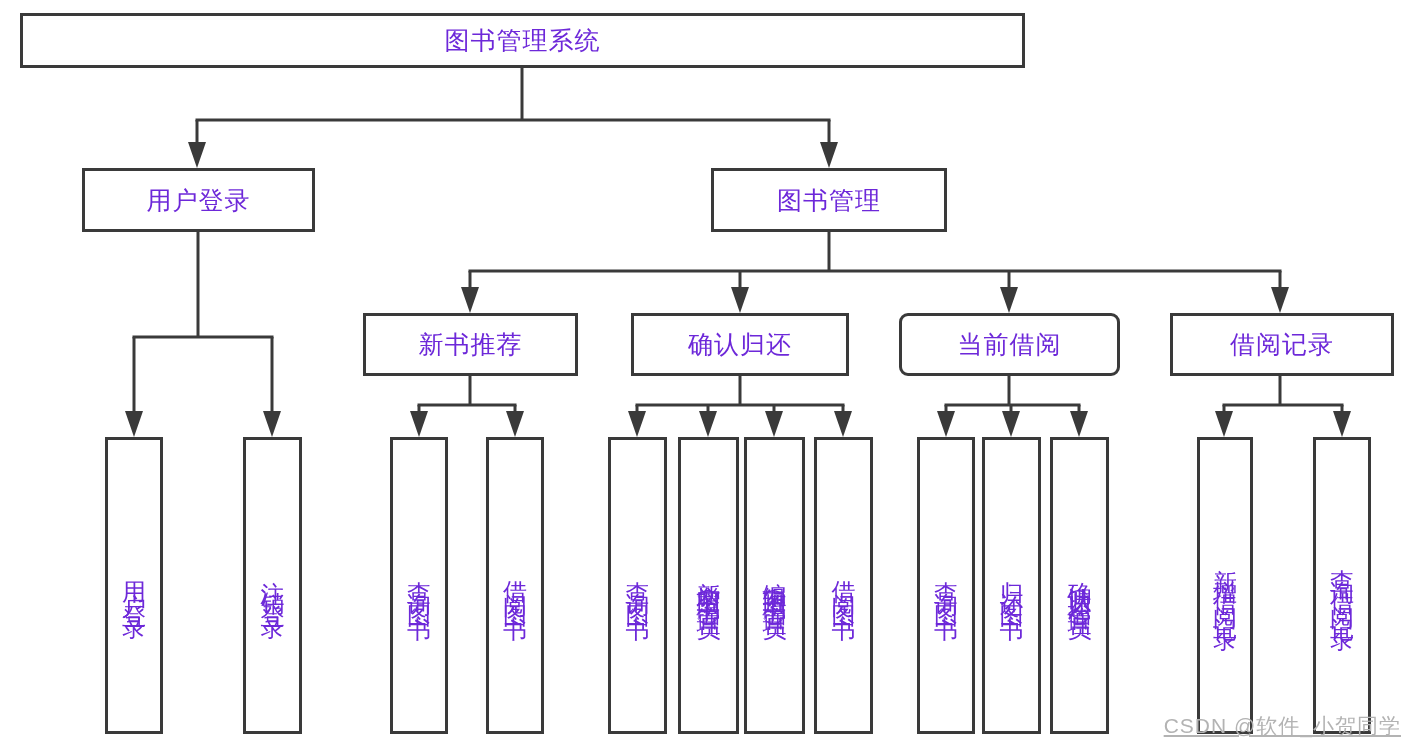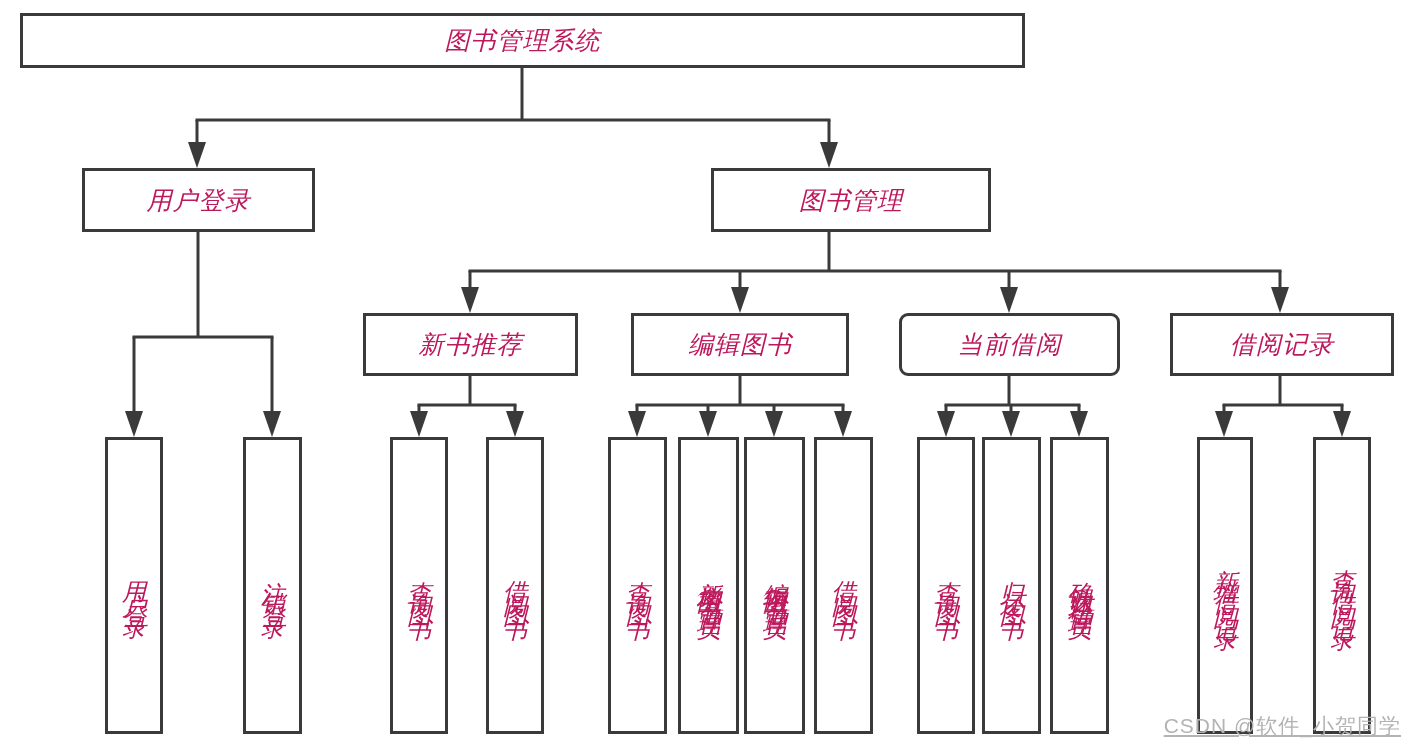--- a/index.html
+++ b/index.html
@@ -22,25 +22,24 @@
     pointer-events: none;
   }
   .node {
     position: absolute;
     box-sizing: border-box;
     border: 3px solid #3a3a3a;
     background: #ffffff;
     display: flex;
     align-items: center;
     justify-content: center;
-    color: #be185d;
+    color: #6d28d9;
     font-size: 25px;
     letter-spacing: 1px;
     white-space: nowrap;
-    font-style: italic;
   }
   .vnode {
     font-size: 24px;
   }
   .vlabel {
     writing-mode: vertical-rl;
     text-orientation: mixed;
     letter-spacing: 12px;
     line-height: 1;
   }
@@ -113,24 +112,24 @@
       <line x1="1222.5" y1="405" x2="1343.5" y2="405" stroke="#3a3a3a" stroke-width="3"></line>
       <line x1="1224" y1="405" x2="1224" y2="417" stroke="#3a3a3a" stroke-width="3"></line>
       <polygon points="1215,411 1233,411 1224,437" fill="#3a3a3a"></polygon>
       <line x1="1342" y1="405" x2="1342" y2="417" stroke="#3a3a3a" stroke-width="3"></line>
       <polygon points="1333,411 1351,411 1342,437" fill="#3a3a3a"></polygon>
     </svg>
 
   <div class="node" style="left:20px; top:13px; width:1005px; height:55px;">图书管理系统</div>
 
   <div class="node" style="left:82px; top:168px; width:233px; height:64px;">用户登录</div>
-  <div class="node" style="left:711px; top:168px; width:280px; height:64px;">图书管理</div>
+  <div class="node" style="left:711px; top:168px; width:236px; height:64px;">图书管理</div>
 
   <div class="node" style="left:363px; top:313px; width:215px; height:63px;">新书推荐</div>
-  <div class="node" style="left:631px; top:313px; width:218px; height:63px;">编辑图书</div>
+  <div class="node" style="left:631px; top:313px; width:218px; height:63px;">确认归还</div>
   <div class="node" style="left:899px; top:313px; width:221px; height:63px;border-radius:9px;">当前借阅</div>
   <div class="node" style="left:1170px; top:313px; width:224px; height:63px;">借阅记录</div>
 
   <div class="node vnode" style="left:105px; top:437px; width:58px; height:297px;">
     <span class="vlabel">用户登录</span>
     </div>
   <div class="node vnode" style="left:243px; top:437px; width:59px; height:297px;">
     <span class="vlabel">注销登录</span>
     </div>
 

